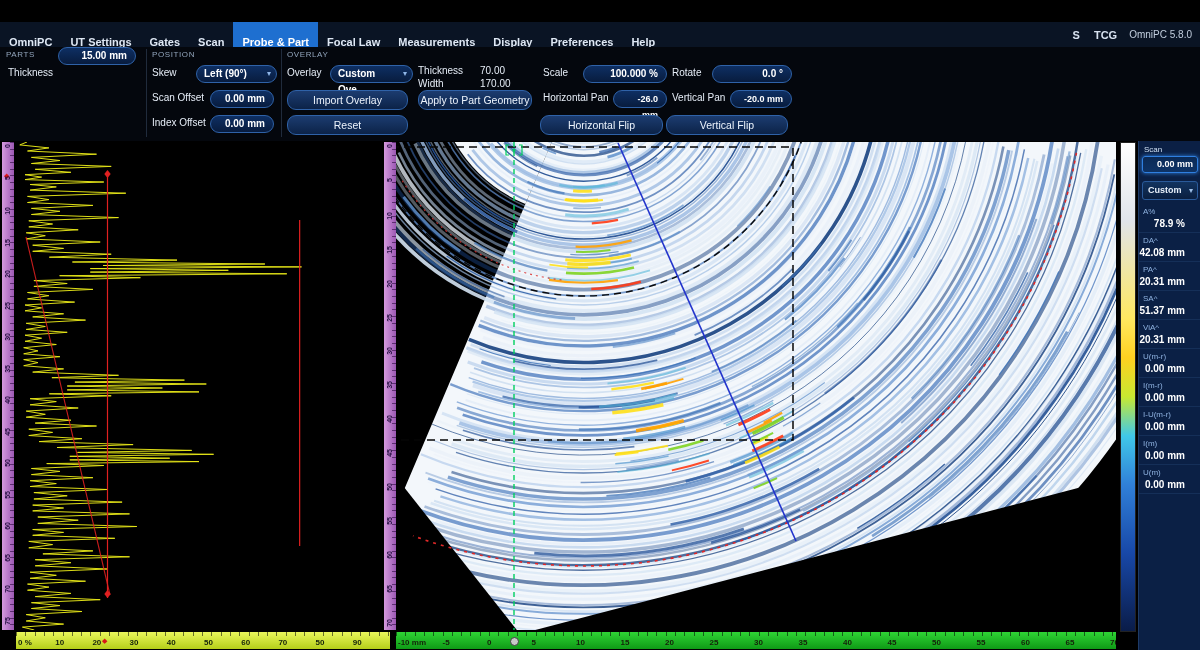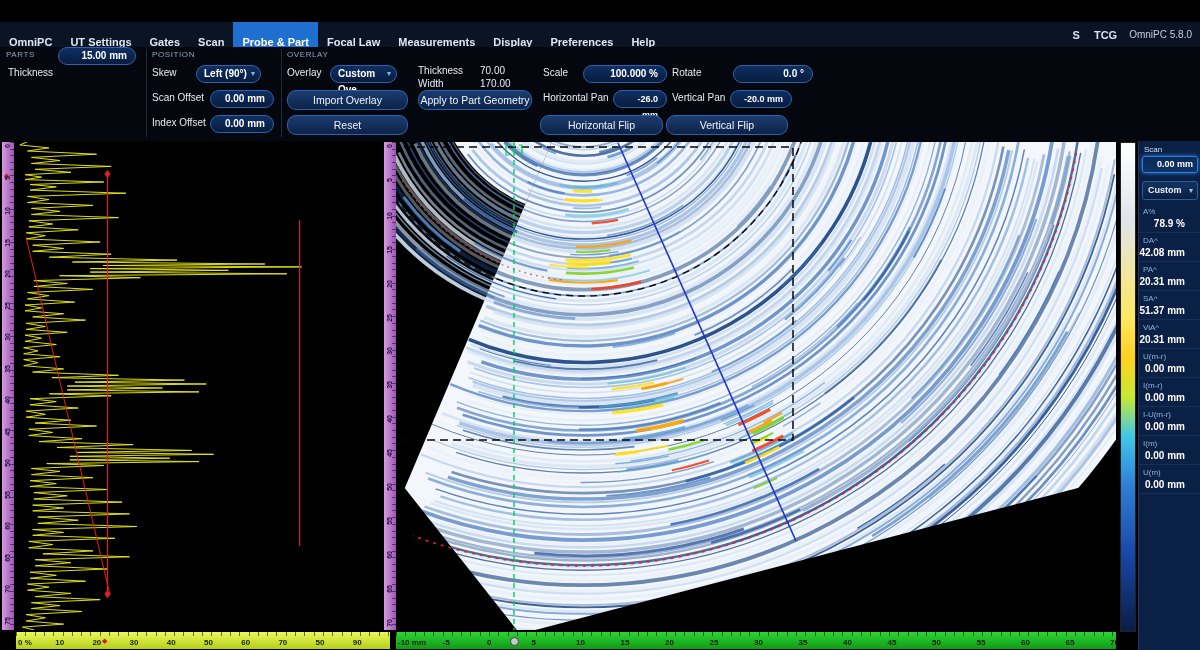--- a/index.html
+++ b/index.html
@@ -27,21 +27,21 @@
   
   .toolbar{position:absolute;left:0;top:47px;width:1200px;height:94px;background:#04070d;
     border-bottom:1px solid #1a2330;}
   .hdr{position:absolute;color:#93a6bd;font-size:8px;letter-spacing:.6px;}
   .vsep{position:absolute;top:2px;bottom:4px;width:1px;background:#202b3c;}
   .lbl{position:absolute;color:#e6edf7;font-size:10px;white-space:nowrap;}
   .ptext{position:absolute;color:#e6edf7;font-size:10px;white-space:nowrap;}
   .box{position:absolute;background:linear-gradient(#0e2f63,#081c3e);border:1px solid #2f62a8;
     border-radius:9px;color:#fff;font-size:10px;font-weight:bold;text-align:right;
     padding:0 8px;height:16px;line-height:16px;}
-  .dd{text-align:left;padding:0 0 0 7px;}
+  .dd{text-align:left;padding:0 16px 0 7px;}
   .dd .chev{position:absolute;right:5px;top:0;color:#8fb6e8;font-size:8px;line-height:16px;}
   .btn{position:absolute;background:linear-gradient(#1c3c70,#0c2348);border:1px solid #2f62a8;
     border-radius:9px;color:#ecf3fc;font-size:10.5px;text-align:center;height:18px;line-height:18px;}
   
   .main{position:absolute;left:0;top:141px;width:1200px;height:509px;background:#000;}
   .vruler{position:absolute;background:linear-gradient(90deg,#d59ade,#9c58b4);overflow:hidden;}
   .vruler::before{content:"";position:absolute;top:0;bottom:0;right:0;width:4px;
     background:repeating-linear-gradient(180deg,rgba(30,0,50,.55) 0 1px,transparent 1px 6.7px);}
   .rlabel{position:absolute;left:0;width:11px;font-size:7px;font-weight:bold;color:#250f42;
     writing-mode:vertical-rl;transform:rotate(180deg);line-height:11px;}
@@ -124,21 +124,21 @@
 
     <div class="ptext" style="left:418px;top:18px">Thickness</div>
     <div class="ptext" style="left:480px;top:18px">70.00</div>
     <div class="ptext" style="left:418px;top:31px">Width</div>
     <div class="ptext" style="left:480px;top:31px">170.00</div>
     <div class="btn" style="left:418px;top:43px;width:112px">Apply to Part Geometry</div>
 
     <div class="lbl" style="left:543px;top:20px">Scale</div>
     <div class="box" style="left:583px;top:18px;width:66px">100.000 %</div>
     <div class="lbl" style="left:672px;top:20px">Rotate</div>
-    <div class="box" style="left:733px;top:18px;width:62px">0.0 °</div>
+    <div class="box" style="left:712px;top:18px;width:62px">0.0 °</div>
     <div class="lbl" style="left:543px;top:45px">Horizontal Pan</div>
     <div class="box" style="left:613px;top:43px;width:36px;font-size:9px">-26.0 mm</div>
     <div class="lbl" style="left:672px;top:45px">Vertical Pan</div>
     <div class="box" style="left:730px;top:43px;width:44px;font-size:9px">-20.0 mm</div>
     <div class="btn" style="left:540px;top:68px;width:121px">Horizontal Flip</div>
     <div class="btn" style="left:666px;top:68px;width:120px">Vertical Flip</div>
   </div>
 
   <div class="main">
 

